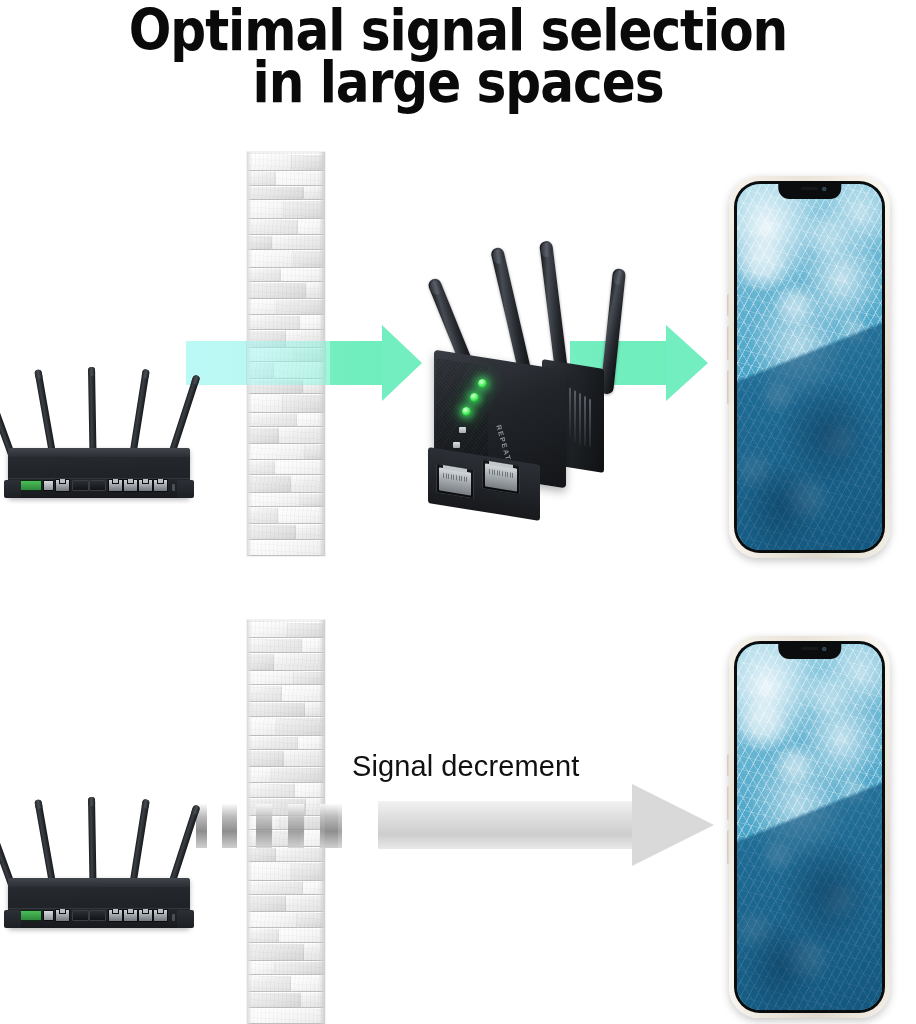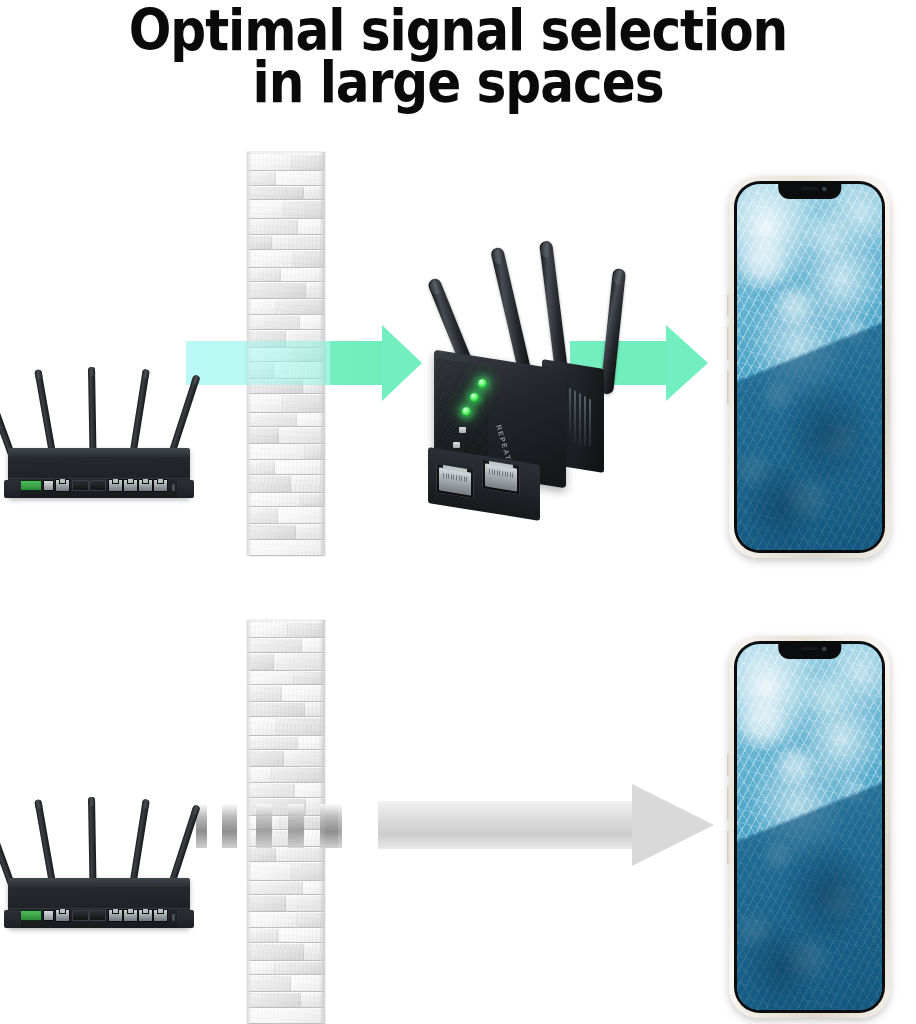--- a/index.html
+++ b/index.html
@@ -538,20 +538,21 @@
     <div class="edgeL"></div>
     <div class="edgeR"></div>
   </div>
 
   <div style="position:absolute;left:247px;top:804px;width:78px;height:44px;">
     <div class="sigbar" style="left:9px;top:0;width:16px;height:44px;opacity:.82;"></div>
     <div class="sigbar" style="left:41px;top:0;width:16px;height:44px;opacity:.82;"></div>
     <div class="sigbar" style="left:73px;top:0;width:22px;height:44px;opacity:.82;"></div>
   </div>
 
+  <div style="position:absolute;left:352px;top:750px;font-size:29px;color:#111;letter-spacing:.1px;">Signal decrement</div>
 
   <div class="gray-arrow" style="left:378px;top:784px;width:336px;height:82px;">
     <div class="shaft" style="top:17px;width:260px;height:48px;"></div>
     <div class="head" style="left:254px;top:0;
          border-top:41px solid transparent;border-bottom:41px solid transparent;
          border-left:82px solid #d9d9d9;"></div>
   </div>
 
   <div class="router" style="left:4px;top:792px;width:196px;height:156px;">
     <div class="ant" style="left:14px;top:8px;width:7px;height:112px;transform:rotate(-20deg);"></div>

